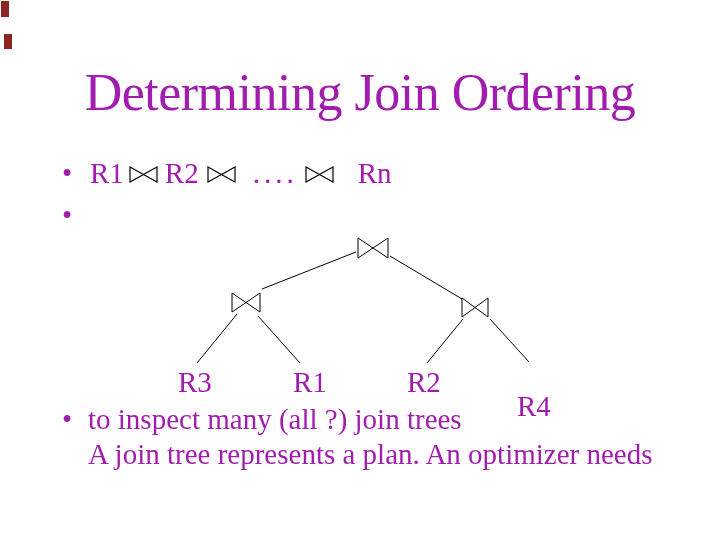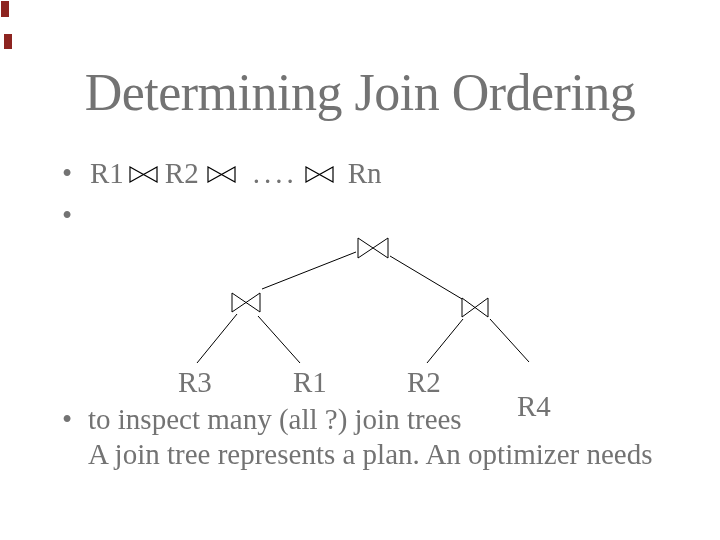--- a/index.html
+++ b/index.html
@@ -1,40 +1,40 @@
 <!DOCTYPE html>
 <html><head>
 <meta charset="utf-8">
 <style>
   html,body{margin:0;padding:0;background:#777;}
   .slide{
     position:relative;width:720px;height:540px;background:#ffffff;
     overflow:hidden;font-family:"Liberation Serif","DejaVu Serif",serif;
-    color:#737373;
+    color:#a21caf;
   }
   
   .edge-mark{position:absolute;background:#8d2420;}
   .edge-mark.m1{left:1px;top:1px;width:8px;height:16px;}
   .edge-mark.m2{left:4px;top:34px;width:8px;height:15px;}
 
   .title{
     position:absolute;left:0;right:0;top:67px;text-align:center;
     font-size:52px;line-height:1;letter-spacing:-0.5px;white-space:nowrap;
   }
 
   .bullet-row{
     position:absolute;display:flex;align-items:baseline;
     font-size:29px;line-height:29px;white-space:pre;
   }
   .row1{left:62px;top:159px;}
   .row2{left:62px;top:201px;}
   .bullet-char{display:inline-block;width:10px;margin-right:18px;font-size:29px;}
   .bowtie{flex:0 0 auto;}
   .ml5{margin-left:5px;}  .ml7{margin-left:7px;}  .ml8{margin-left:8px;}
-  .ml9{margin-left:14px;}  .ml17{margin-left:17px;}
+  .ml9{margin-left:24px;}  .ml17{margin-left:17px;}
   .dots{letter-spacing:4px;}
 
   .tree-svg{position:absolute;left:0;top:0;width:720px;height:540px;pointer-events:none;}
 
   .leaf{
     position:absolute;top:368px;font-size:29px;line-height:29px;white-space:nowrap;
   }
   .leaf.l1{left:178px;} .leaf.l2{left:293px;} .leaf.l3{left:407px;} .leaf.l4{left:517px;margin-top:24px;}
 
   .bottom-bullet{position:absolute;left:62px;top:402px;font-size:29px;line-height:35px;}

